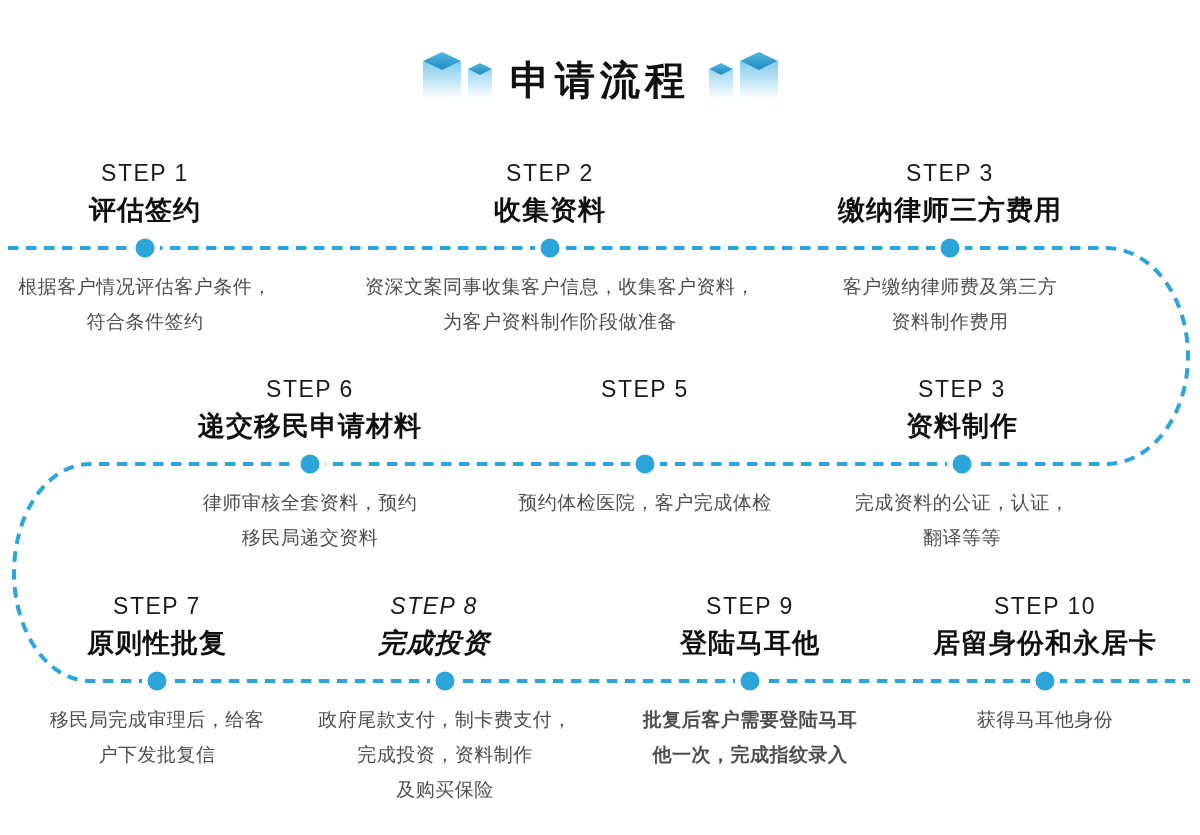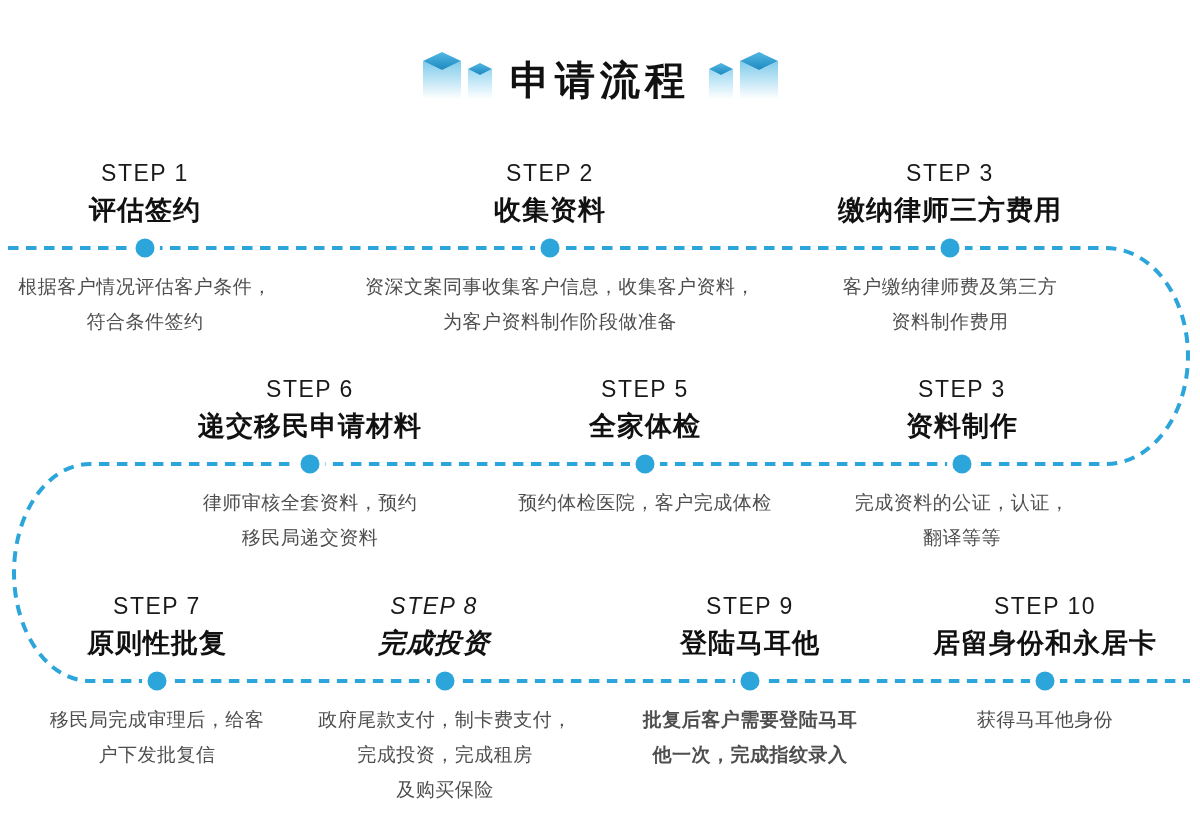--- a/index.html
+++ b/index.html
@@ -169,21 +169,20 @@
 
     <div class="step-header" style="left: 310px; top: 378px;">
       <div class="step-label">STEP 6</div>
       <div class="step-title">递交移民申请材料</div>
     </div>
     <div class="step-description" style="left: 310px; top: 485px;">律师审核全套资料，预约
 移民局递交资料</div>
 
     <div class="step-header" style="left: 645px; top: 378px;">
       <div class="step-label">STEP 5</div>
-      <div class="step-title">全家体检</div>
     </div>
     <div class="step-description" style="left: 645px; top: 485px;">预约体检医院，客户完成体检</div>
 
     <div class="step-header" style="left: 962px; top: 378px;">
       <div class="step-label">STEP 3</div>
       <div class="step-title">资料制作</div>
     </div>
     <div class="step-description" style="left: 962px; top: 485px;">完成资料的公证，认证，
 翻译等等</div>
 
@@ -192,21 +191,21 @@
       <div class="step-title">原则性批复</div>
     </div>
     <div class="step-description" style="left: 157px; top: 702px;">移民局完成审理后，给客
 户下发批复信</div>
 
     <div class="step-header" style="left: 434px; top: 595px; font-style: italic;">
       <div class="step-label">STEP 8</div>
       <div class="step-title">完成投资</div>
     </div>
     <div class="step-description" style="left: 445px; top: 702px;">政府尾款支付，制卡费支付，
-完成投资，完成租房
+完成投资，资料制作
 及购买保险</div>
 
     <div class="step-header" style="left: 750px; top: 595px;">
       <div class="step-label">STEP 9</div>
       <div class="step-title">登陆马耳他</div>
     </div>
     <div class="step-description" style="left: 750px; top: 702px; font-weight: bold;">批复后客户需要登陆马耳
 他一次，完成指纹录入</div>
 
     <div class="step-header" style="left: 1045px; top: 595px;">

